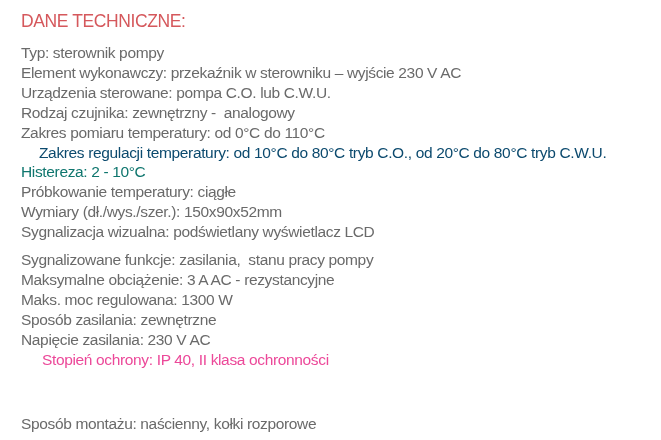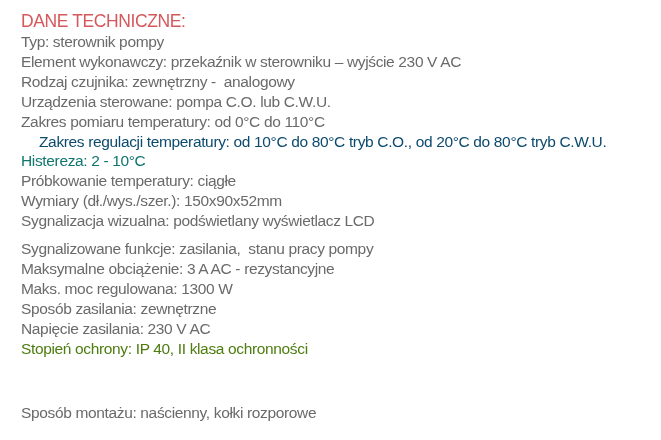--- a/index.html
+++ b/index.html
@@ -36,31 +36,31 @@
     color: #6a6a6a;
     white-space: pre-wrap;
   }
 </style>
 </head>
 <body>
 
 <div class="spec-sheet" style="background: rgb(255, 255, 255);">
   <div class="spec-heading" style="color: rgb(213, 88, 92);">DANE TECHNICZNE:</div>
   <div>
-      <div class="spec-line" style="color: rgb(106, 106, 106);">Typ: sterownik pompy</div>
+      <div class="spec-line" style="color: rgb(106, 106, 106); margin-top: 11px;">Typ: sterownik pompy</div>
       <div class="spec-line" style="color: rgb(106, 106, 106);">Element wykonawczy: przekaźnik w sterowniku – wyjście 230 V AC</div>
+      <div class="spec-line" style="color: rgb(106, 106, 106);">Urządzenia sterowane: pompa C.O. lub C.W.U.</div>
       <div class="spec-line" style="color: rgb(106, 106, 106);">Rodzaj czujnika: zewnętrzny -  analogowy</div>
-      <div class="spec-line" style="color: rgb(106, 106, 106);">Urządzenia sterowane: pompa C.O. lub C.W.U.</div>
       <div class="spec-line" style="color: rgb(106, 106, 106);">Zakres pomiaru temperatury: od 0°C do 110°C</div>
       <div class="spec-line" style="color: #0c4a6e; margin-left: 18px;">Zakres regulacji temperatury: od 10°C do 80°C tryb C.O., od 20°C do 80°C tryb C.W.U.</div>
       <div class="spec-line" style="color: #0f766e;">Histereza: 2 - 10°C</div>
       <div class="spec-line" style="color: rgb(106, 106, 106);">Próbkowanie temperatury: ciągłe</div>
       <div class="spec-line" style="color: rgb(106, 106, 106);">Wymiary (dł./wys./szer.): 150x90x52mm</div>
       <div class="spec-line" style="color: rgb(106, 106, 106);">Sygnalizacja wizualna: podświetlany wyświetlacz LCD</div>
       <div class="spec-line" style="color: rgb(106, 106, 106); margin-top: 8px;">Sygnalizowane funkcje: zasilania,  stanu pracy pompy</div>
       <div class="spec-line" style="color: rgb(106, 106, 106);">Maksymalne obciążenie: 3 A AC - rezystancyjne</div>
       <div class="spec-line" style="color: rgb(106, 106, 106);">Maks. moc regulowana: 1300 W</div>
       <div class="spec-line" style="color: rgb(106, 106, 106);">Sposób zasilania: zewnętrzne</div>
       <div class="spec-line" style="color: rgb(106, 106, 106);">Napięcie zasilania: 230 V AC</div>
-      <div class="spec-line" style="color: #4d7c0f;">Stopień ochrony: IP 40, II klasa ochronności</div>
+      <div class="spec-line" style="color: #ec4899; margin-left: 21px;">Stopień ochrony: IP 40, II klasa ochronności</div>
       <div class="spec-line" style="color: rgb(106, 106, 106); margin-top: 44px;">Sposób montażu: naścienny, kołki rozporowe</div>
     </div>
 </div>
 
 </body></html>

